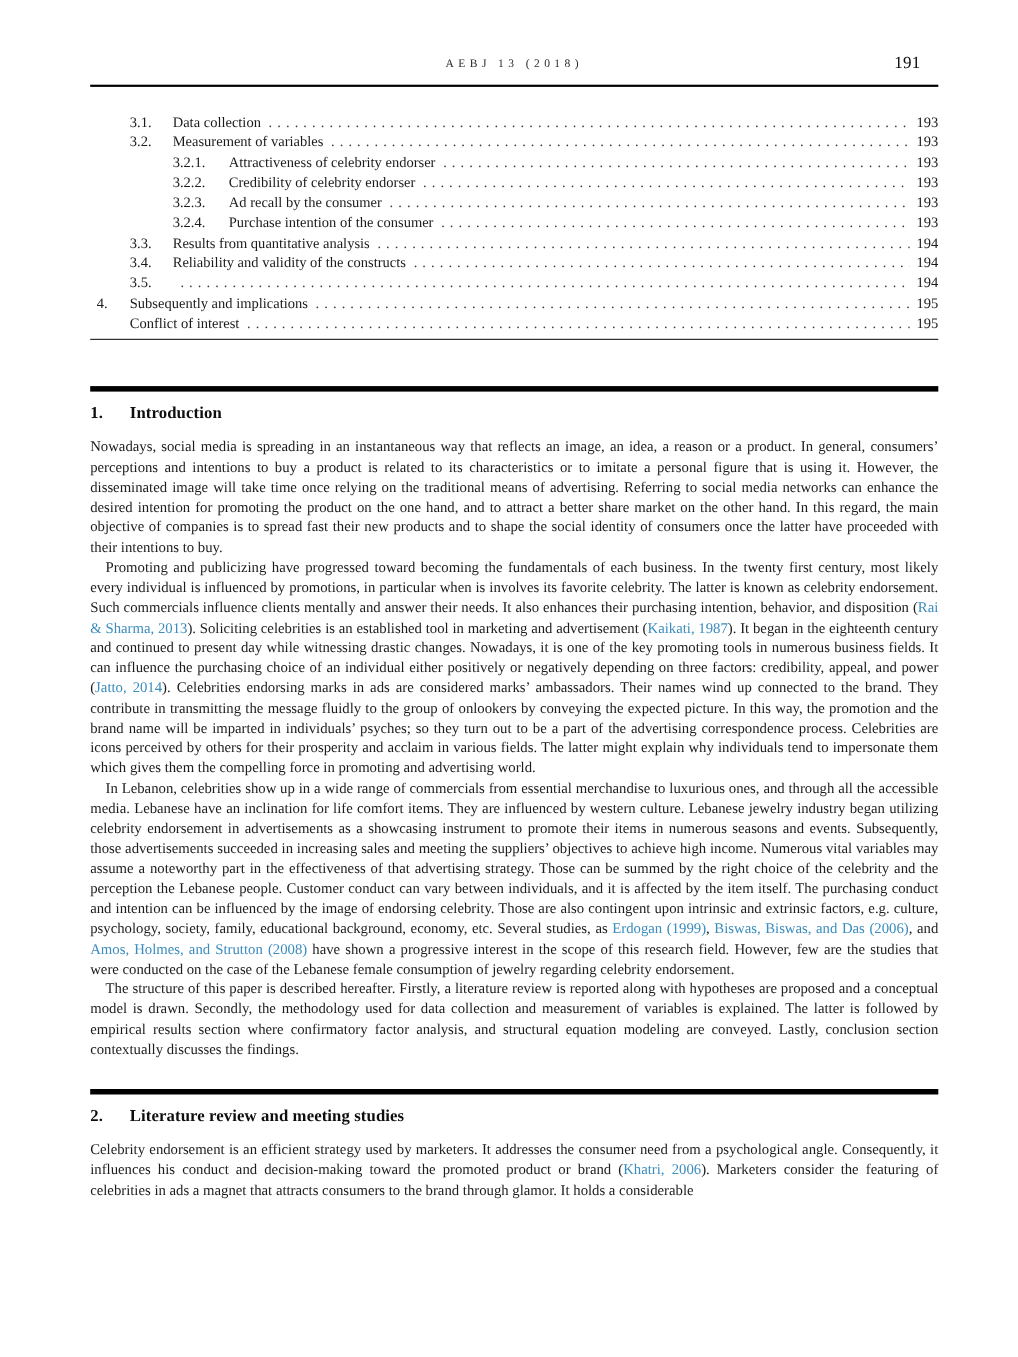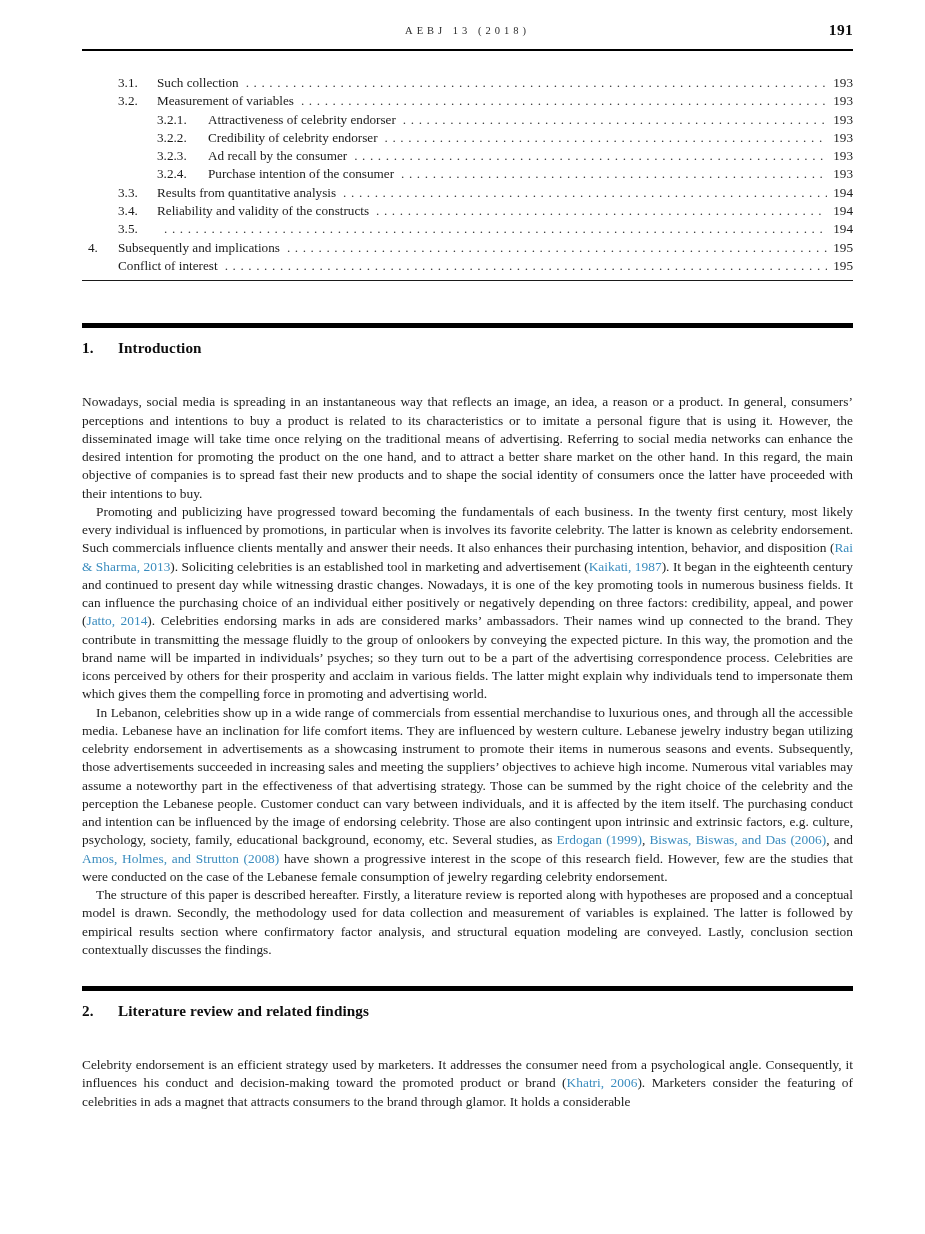--- a/index.html
+++ b/index.html
@@ -14,33 +14,33 @@
     color: #1c1c1c;
   }
   .content {
     position: absolute;
     left: 82px;
     top: 0;
     width: 771px;
   }
 
   
-  .page-header { position: relative; margin-top: 25px; height: 17px; }
+  .page-header { position: relative; margin-top: 53px; height: 17px; }
   .journal-title {
     display: block;
     text-align: center;
     font-size: 10.5px;
     letter-spacing: 4px;
     color: #2b2b2b;
   }
   .page-number {
     position: absolute;
-    right: 0;
+    right: 16px;
     top: -4px;
-    font-weight: bold;
+    font-weight: normal;
     font-size: 15.5px;
     color: #0e0e0e;
     letter-spacing: .3px;
   }
   .header-rule { margin-top: 7px; border-top: 2.5px solid #000; }
 
   
   .toc { margin-top: 23px; font-size: 13.2px; color: #1b1b1b; }
   .toc-row { display: flex; align-items: baseline; line-height: 18.3px; justify-content: space-between; }
   .toc-row.lvl0 { padding-left: 6px; }
@@ -72,21 +72,21 @@
   .sec-head {
     border-top: 5px solid #000;
     padding-top: 11px;
     display: flex;
     font-size: 15.2px;
     font-weight: bold;
     color: #0e0e0e;
     letter-spacing: .1px;
   }
   .sec-num { flex: 0 0 auto; width: 36px; }
-  .body-wrap { margin-top: 36px; }
+  .body-wrap { margin-top: 12px; }
   .body-wrap p {
     margin: 0;
     text-align: justify;
     font-size: 13.4px;
     line-height: 18.25px;
     color: #1c1c1c;
   }
   .body-wrap p.indent { text-indent: 14px; }
   .cite {
     color: var(--link-color, #3a8cbe);
@@ -103,21 +103,21 @@
     <header class="page-header">
       <span class="journal-title">AEBJ 13 (2018)</span>
       <span class="page-number">191</span>
     </header>
 
     <div class="header-rule"></div>
 
     <nav class="toc" id="toc">
         <div class="toc-row lvl1">
           <span class="toc-num">3.1.</span>
-          <span class="toc-label">Such collection</span>
+          <span class="toc-label">Data collection</span>
           <span class="toc-leader"></span>
           <span class="toc-page">193</span>
         </div>
         <div class="toc-row lvl1">
           <span class="toc-num">3.2.</span>
           <span class="toc-label">Measurement of variables</span>
           <span class="toc-leader"></span>
           <span class="toc-page">193</span>
         </div>
         <div class="toc-row lvl2">
@@ -186,21 +186,21 @@
           <div class="body-wrap">
             <p><span>Nowadays, social media is spreading in an instantaneous way that reflects an image, an idea, a reason or a product. In general, consumers’ perceptions and intentions to buy a product is related to its characteristics or to imitate a personal figure that is using it. However, the disseminated image will take time once relying on the traditional means of advertising. Referring to social media networks can enhance the desired intention for promoting the product on the one hand, and to attract a better share market on the other hand. In this regard, the main objective of companies is to spread fast their new products and to shape the social identity of consumers once the latter have proceeded with their intentions to buy.</span></p>
             <p class="indent"><span>Promoting and publicizing have progressed toward becoming the fundamentals of each business. In the twenty first century, most likely every individual is influenced by promotions, in particular when is involves its favorite celebrity. The latter is known as celebrity endorsement. Such commercials influence clients mentally and answer their needs. It also enhances their purchasing intention, behavior, and disposition (</span><a class="cite">Rai &amp; Sharma, 2013</a><span>). Soliciting celebrities is an established tool in marketing and advertisement (</span><a class="cite">Kaikati, 1987</a><span>). It began in the eighteenth century and continued to present day while witnessing drastic changes. Nowadays, it is one of the key promoting tools in numerous business fields. It can influence the purchasing choice of an individual either positively or negatively depending on three factors: credibility, appeal, and power (</span><a class="cite">Jatto, 2014</a><span>). Celebrities endorsing marks in ads are considered marks’ ambassadors. Their names wind up connected to the brand. They contribute in transmitting the message fluidly to the group of onlookers by conveying the expected picture. In this way, the promotion and the brand name will be imparted in individuals’ psyches; so they turn out to be a part of the advertising correspondence process. Celebrities are icons perceived by others for their prosperity and acclaim in various fields. The latter might explain why individuals tend to impersonate them which gives them the compelling force in promoting and advertising world.</span></p>
             <p class="indent"><span>In Lebanon, celebrities show up in a wide range of commercials from essential merchandise to luxurious ones, and through all the accessible media. Lebanese have an inclination for life comfort items. They are influenced by western culture. Lebanese jewelry industry began utilizing celebrity endorsement in advertisements as a showcasing instrument to promote their items in numerous seasons and events. Subsequently, those advertisements succeeded in increasing sales and meeting the suppliers’ objectives to achieve high income. Numerous vital variables may assume a noteworthy part in the effectiveness of that advertising strategy. Those can be summed by the right choice of the celebrity and the perception the Lebanese people. Customer conduct can vary between individuals, and it is affected by the item itself. The purchasing conduct and intention can be influenced by the image of endorsing celebrity. Those are also contingent upon intrinsic and extrinsic factors, e.g. culture, psychology, society, family, educational background, economy, etc. Several studies, as </span><a class="cite">Erdogan (1999)</a><span>, </span><a class="cite">Biswas, Biswas, and Das (2006)</a><span>, and </span><a class="cite">Amos, Holmes, and Strutton (2008)</a><span> have shown a progressive interest in the scope of this research field. However, few are the studies that were conducted on the case of the Lebanese female consumption of jewelry regarding celebrity endorsement.</span></p>
             <p class="indent"><span>The structure of this paper is described hereafter. Firstly, a literature review is reported along with hypotheses are proposed and a conceptual model is drawn. Secondly, the methodology used for data collection and measurement of variables is explained. The latter is followed by empirical results section where confirmatory factor analysis, and structural equation modeling are conveyed. Lastly, conclusion section contextually discusses the findings.</span></p>
           </div>
         </section>
         <section class="section">
           <div class="sec-head">
             <span class="sec-num">2.</span>
-            <span class="sec-title">Literature review and related findings</span>
+            <span class="sec-title">Literature review and meeting studies</span>
           </div>
           <div class="body-wrap">
             <p><span>Celebrity endorsement is an efficient strategy used by marketers. It addresses the consumer need from a psychological angle. Consequently, it influences his conduct and decision-making toward the promoted product or brand (</span><a class="cite">Khatri, 2006</a><span>). Marketers consider the featuring of celebrities in ads a magnet that attracts consumers to the brand through glamor. It holds a considerable</span></p>
           </div>
         </section>
       </main>
 
   </div>
 </div>
 

